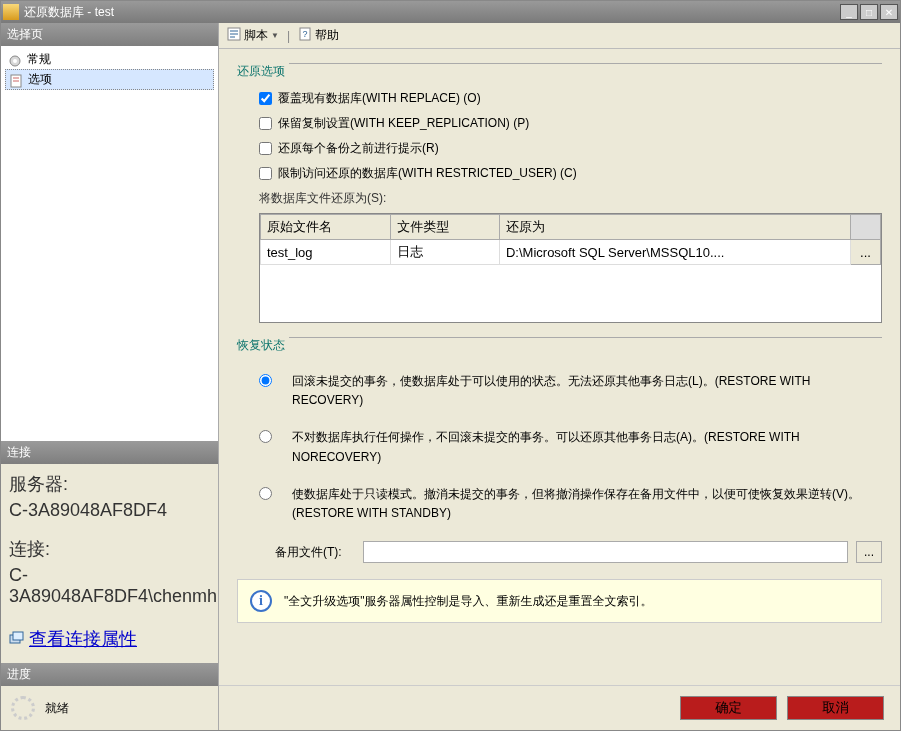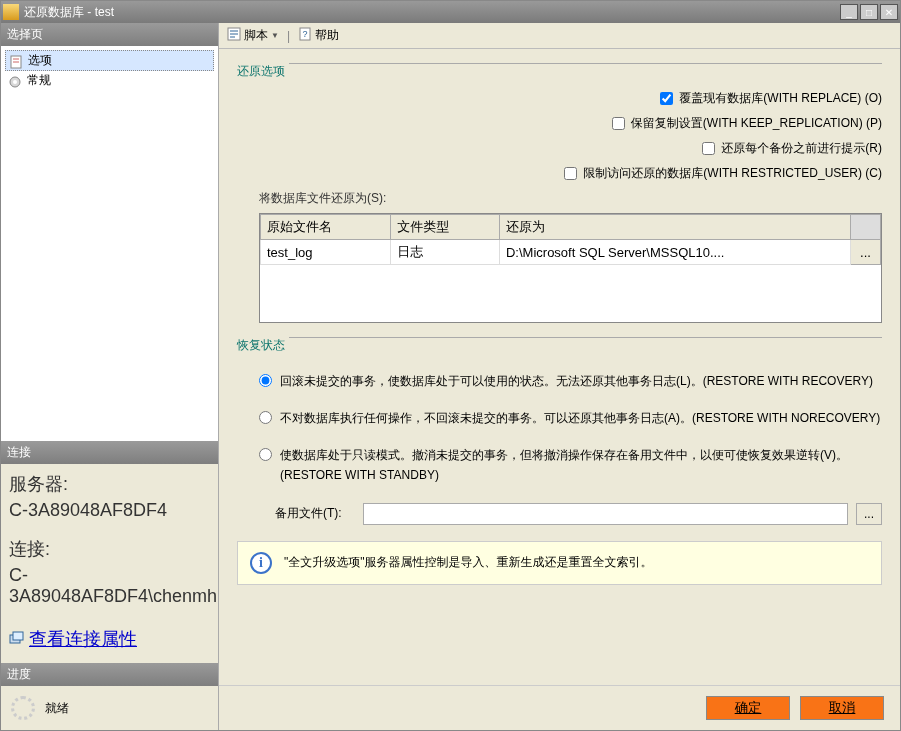--- a/index.html
+++ b/index.html
@@ -26,40 +26,40 @@
 .right-panel { flex: 1; display: flex; flex-direction: column; }
 .toolbar { height: 26px; background: #ece9d8; border-bottom: 1px solid #bbb; display: flex; align-items: center; padding: 0 4px; gap: 4px; }
 .tbtn { display: flex; align-items: center; gap: 3px; padding: 2px 4px; cursor: pointer; }
 .dropdown-arrow { font-size: 8px; color: #555; }
 .main-area { flex: 1; padding: 14px 18px 0 18px; overflow: auto; }
 .groupbox { margin-bottom: 14px; }
 .group-title { display: flex; align-items: flex-start; color: #0f766e; margin-bottom: 10px; }
 .group-title span { margin-right: 4px; }
 .group-line { flex: 1; height: 1px; background: #aaa; }
 .indent { padding-left: 22px; }
-.checkbox-row { display: flex; align-items: center; margin-bottom: 8px; justify-content: flex-end; }
+.checkbox-row { display: flex; align-items: center; margin-bottom: 8px; }
 .checkbox-row input[type=checkbox] { margin-right: 6px; }
 .label-row { margin-bottom: 6px; color: #333; }
 .table-wrap { border: 1px solid #888; background: #fff; height: 110px; overflow: auto; margin-top: 4px; }
 table { width: 100%; border-collapse: collapse; font-size: 13px; }
 th { background: #ece9d8; border: 1px solid #aaa; padding: 3px 6px; text-align: left; font-weight: normal; }
 td { border: 1px solid #ddd; padding: 3px 6px; white-space: nowrap; }
 .ellipsis-btn { width: 24px; text-align: center; background: #ece9d8; border: 1px solid #aaa; cursor: pointer; }
 tr.selrow td { background: #f0f0f0; }
-.radio-row { display: flex; align-items: flex-start; gap: 8px; margin: 18px 0; }
+.radio-row { display: flex; align-items: flex-start; gap: 20px; margin: 18px 0; }
 .radio-row input[type=radio] { margin-top: 2px; }
 .radio-text { flex: 1; line-height: 1.6; }
 .backup-row { display: flex; align-items: center; gap: 8px; margin: 10px 0 16px 0; padding-left: 22px; }
 .backup-label { width: 80px; color: #000000; margin-left: 16px; }
 .backup-input { flex: 1; height: 22px; border: 1px solid #aaa; background: #fff; padding: 0 4px; }
 .backup-btn { width: 26px; height: 22px; background: #ece9d8; border: 1px solid #aaa; cursor: pointer; text-align: center; line-height: 20px; }
 .info-bar { display: flex; align-items: center; gap: 12px; background: #ffffe1; border: 1px solid #ccc; padding: 10px 12px; margin-bottom: 4px; }
 .info-icon { width: 22px; height: 22px; border: 2px solid #3b73c9; border-radius: 50%; color: #3b73c9; font-weight: bold; font-family: Georgia, serif; display: flex; align-items: center; justify-content: center; font-size: 14px; background: #fff; }
 .button-row { display: flex; justify-content: flex-end; gap: 10px; padding: 10px 16px; border-top: 1px solid #ccc; background: #ece9d8; }
-.btn { width: 84px; height: 24px; background: #f97316; border: 1px solid #888; cursor: pointer; text-decoration: underline; }
+.btn { width: 97px; height: 24px; background: #b91c1c; border: 1px solid #888; cursor: pointer; }
 .th-last { width: 30px; }
 .col-path { max-width: 210px; overflow: hidden; text-overflow: ellipsis; }
 .empty-cell { background: #ddd; }
 </style>
 </head>
 <body>
 
 <div class="window">
 
   <div class="titlebar">
@@ -72,38 +72,38 @@
     </div>
   </div>
 
   <div class="content">
 
     <div class="left-panel">
 
       <div class="panel-section" style="flex:1;">
         <div class="panel-header">选择页</div>
         <div class="panel-body">
+          <div class="nav-item">
+            <span class="nav-icon">
+              <svg viewBox="0 0 16 16">
+                  <circle cx="8" cy="8" r="5" fill="#d8d8d8" stroke="#888"></circle>
+                  <circle cx="8" cy="8" r="2" fill="#fff"></circle>
+                </svg>
+            </span>
+            <span>常规</span>
+          </div>
           <div class="nav-item selected">
             <span class="nav-icon">
               <svg viewBox="0 0 16 16">
                   <rect x="3" y="2" width="10" height="12" fill="#fff" stroke="#888"></rect>
                   <line x1="5" y1="5" x2="11" y2="5" stroke="#c66"></line>
                   <line x1="5" y1="8" x2="11" y2="8" stroke="#c66"></line>
                 </svg>
             </span>
             <span>选项</span>
-          </div>
-          <div class="nav-item">
-            <span class="nav-icon">
-              <svg viewBox="0 0 16 16">
-                  <circle cx="8" cy="8" r="5" fill="#d8d8d8" stroke="#888"></circle>
-                  <circle cx="8" cy="8" r="2" fill="#fff"></circle>
-                </svg>
-            </span>
-            <span>常规</span>
           </div>
         </div>
       </div>
 
       <div class="panel-section">
         <div class="panel-header">连接</div>
         <div class="conn-body">
           <div>服务器:</div>
           <div>C-3A89048AF8DF4</div>
           <div style="height:8px;"></div>

